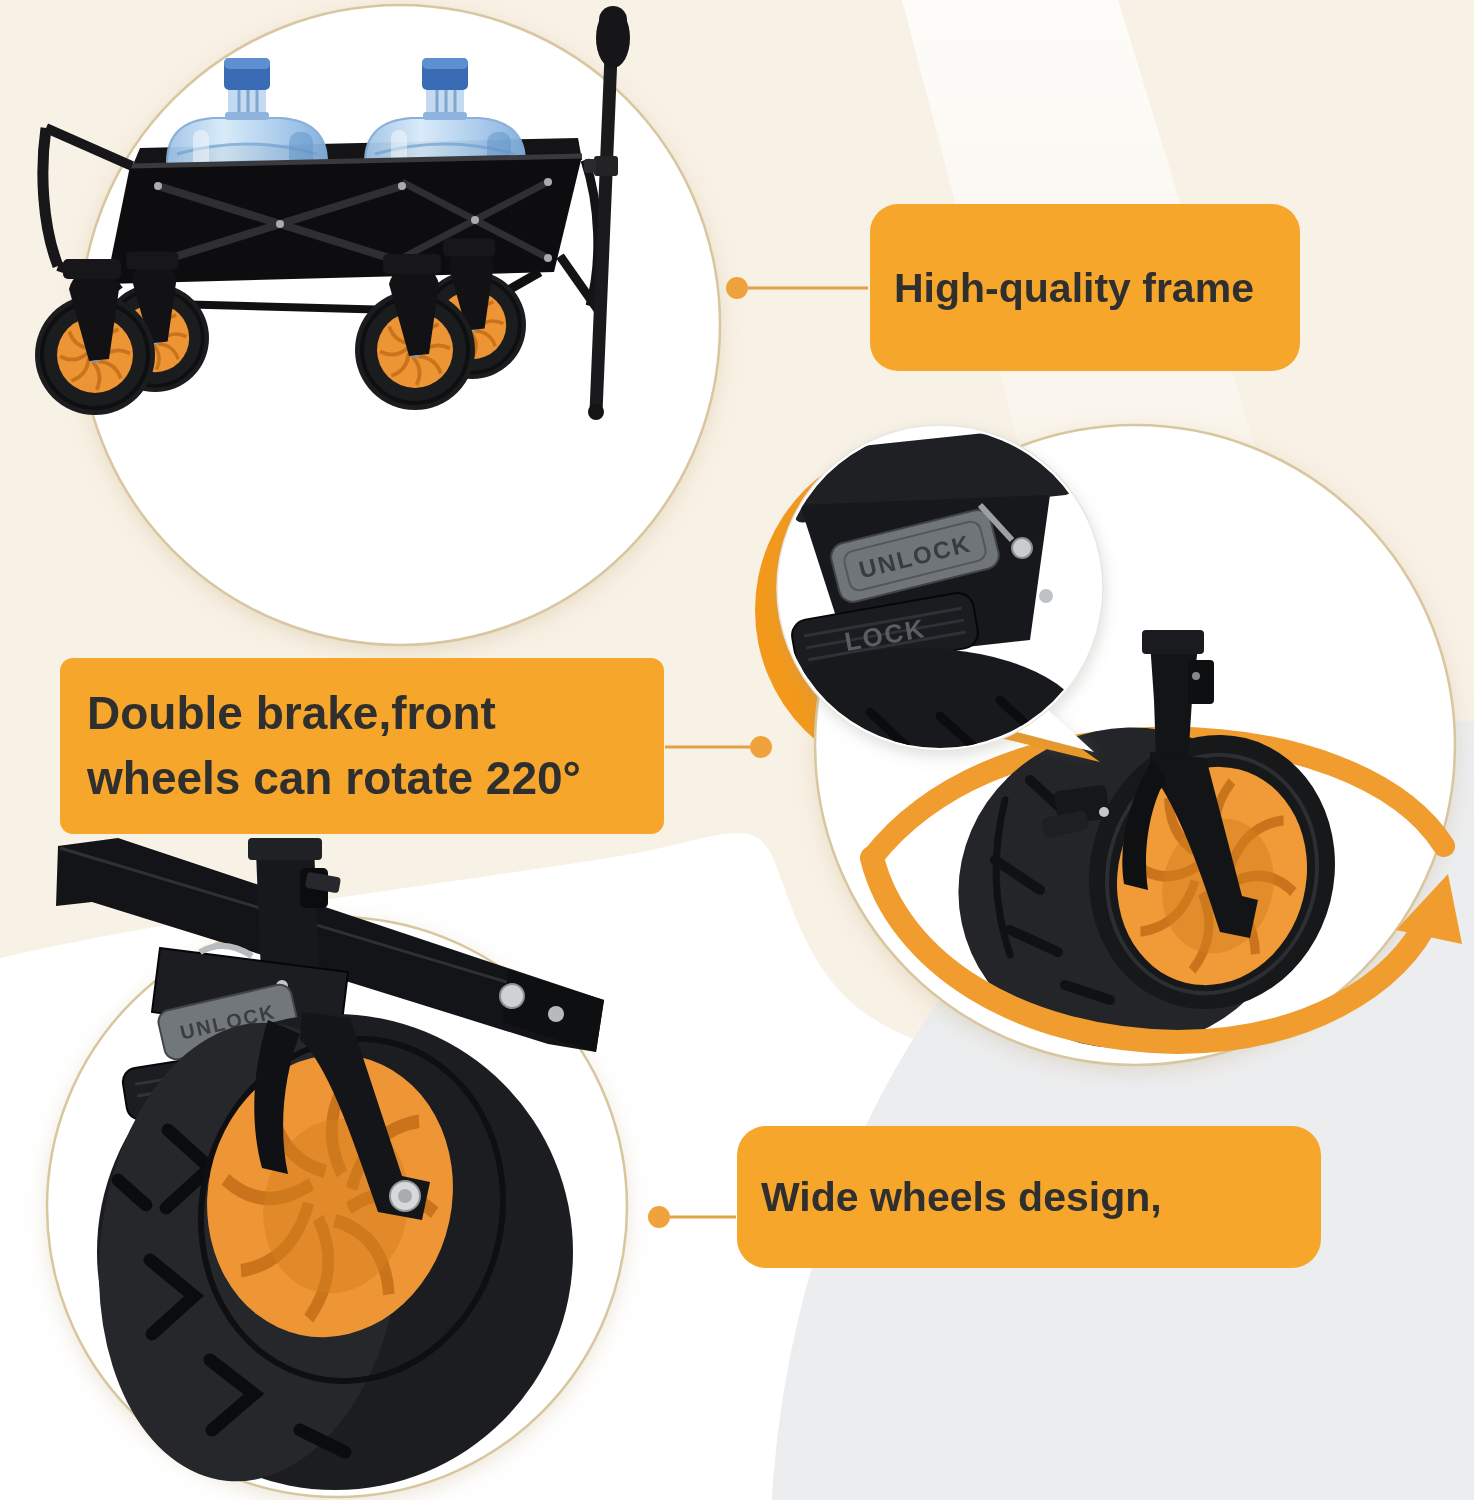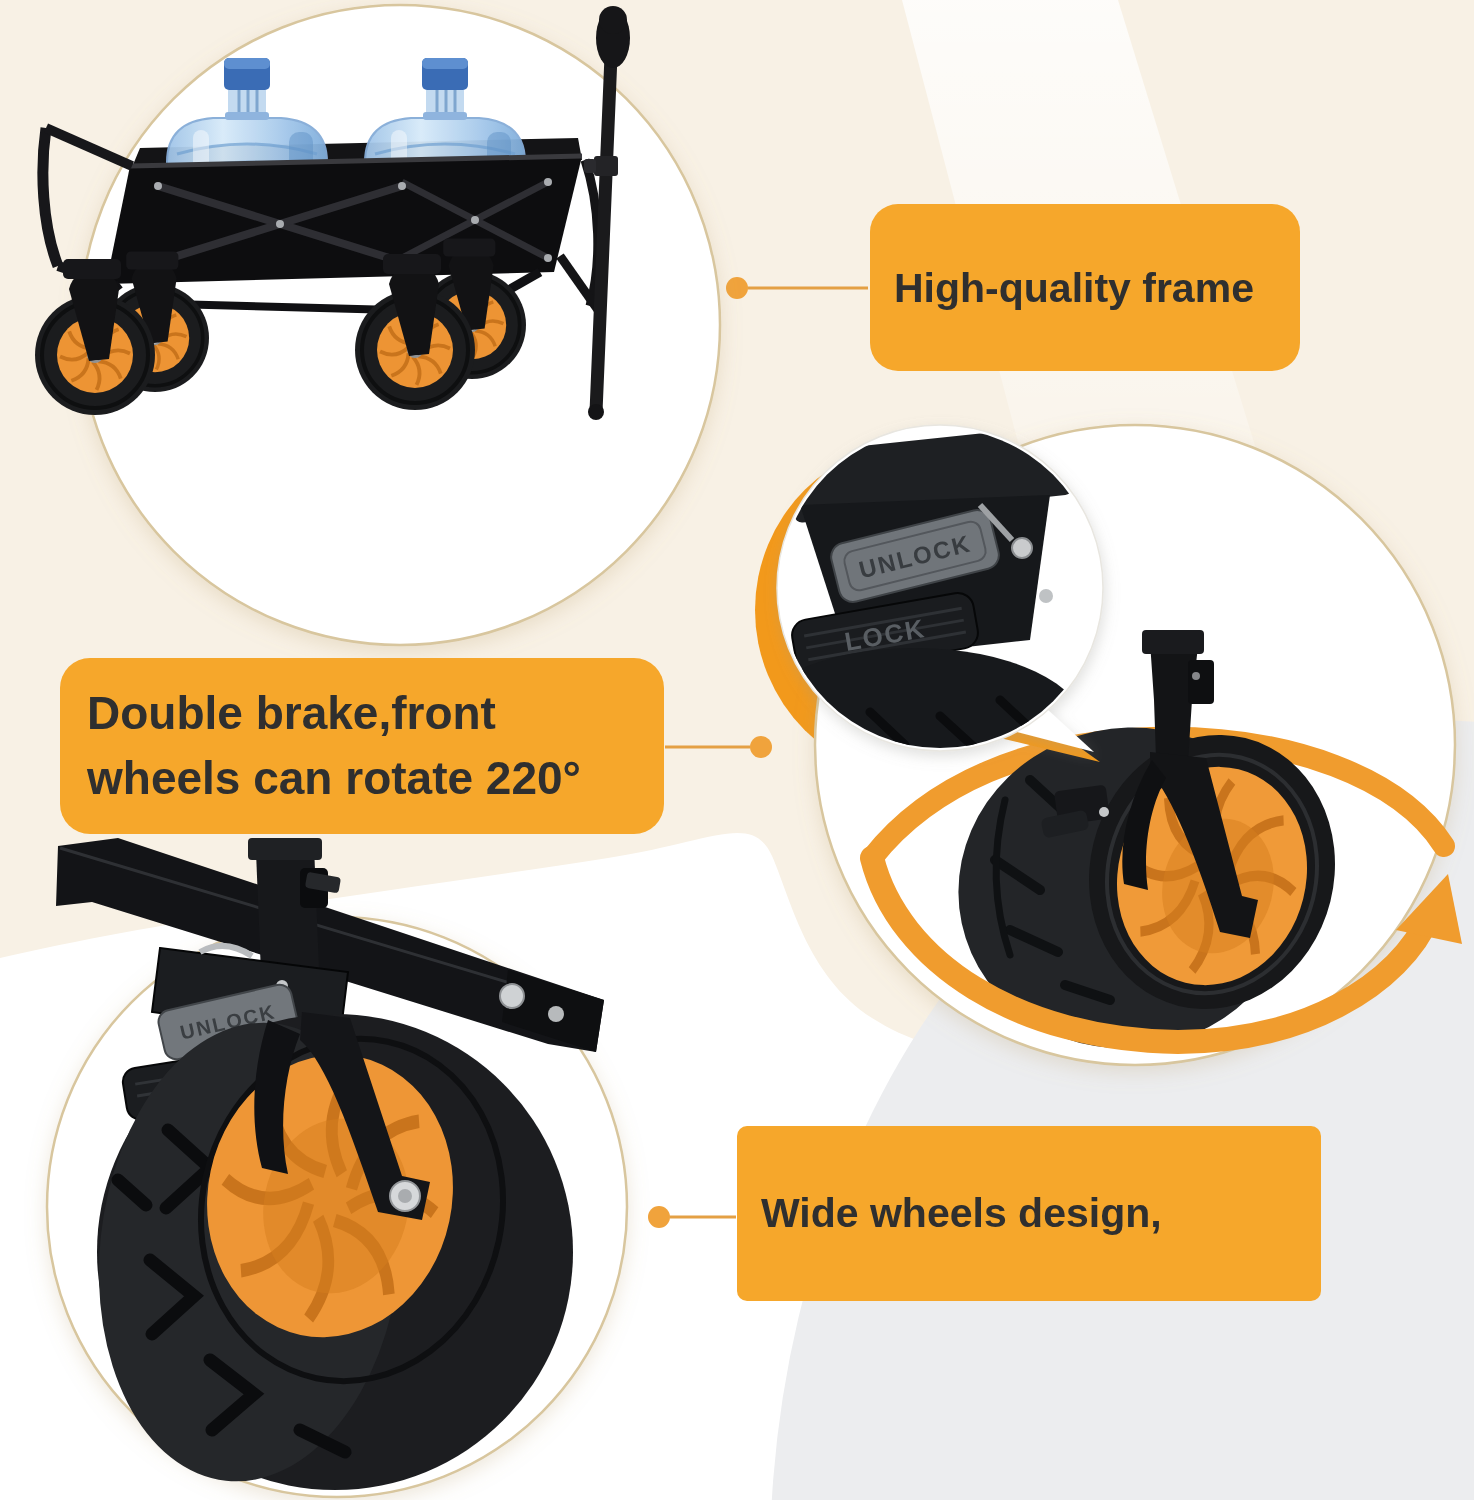--- a/index.html
+++ b/index.html
@@ -5,23 +5,23 @@
   html,body{margin:0;padding:0;background:#ffffff;}
   #canvas{position:relative;width:1474px;height:1500px;overflow:hidden;
           font-family:"Liberation Sans",sans-serif;background:#ffffff;}
   #scene{position:absolute;left:0;top:0;}
   .callout{position:absolute;background:#F6A72B;color:#2F2F2F;font-weight:bold;
            display:flex;flex-direction:column;justify-content:center;
            box-sizing:border-box;z-index:5;}
   .callout .line{display:block;white-space:nowrap;}
   #callout-frame{left:870px;top:204px;width:430px;height:167px;border-radius:28px;
                  font-size:41px;line-height:60px;padding:0 24px;}
-  #callout-brake{left:60px;top:658px;width:604px;height:176px;border-radius:30px;
+  #callout-brake{left:60px;top:658px;width:604px;height:176px;border-radius:13px;
                  font-size:46px;line-height:65px;padding:0 27px;}
-  #callout-wheels{left:737px;top:1126px;width:584px;height:175px;border-radius:10px;
+  #callout-wheels{left:737px;top:1126px;width:584px;height:142px;border-radius:29px;
                  font-size:41px;line-height:61px;padding:0 24px;}
   svg text{font-family:"Liberation Sans",sans-serif;font-weight:bold;}
 </style>
 </head>
 <body>
 
 <div id="canvas">
 
 <svg id="scene" width="1474" height="1500" viewBox="0 0 1474 1500">
   <defs>

